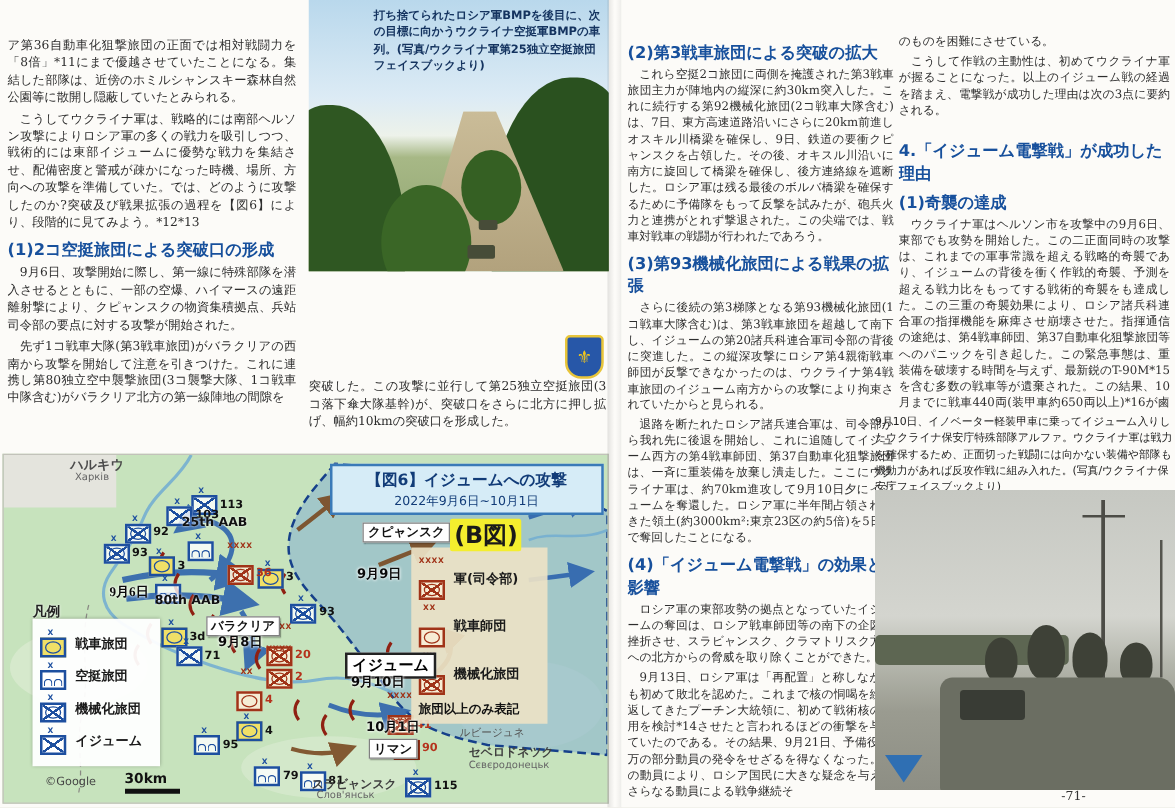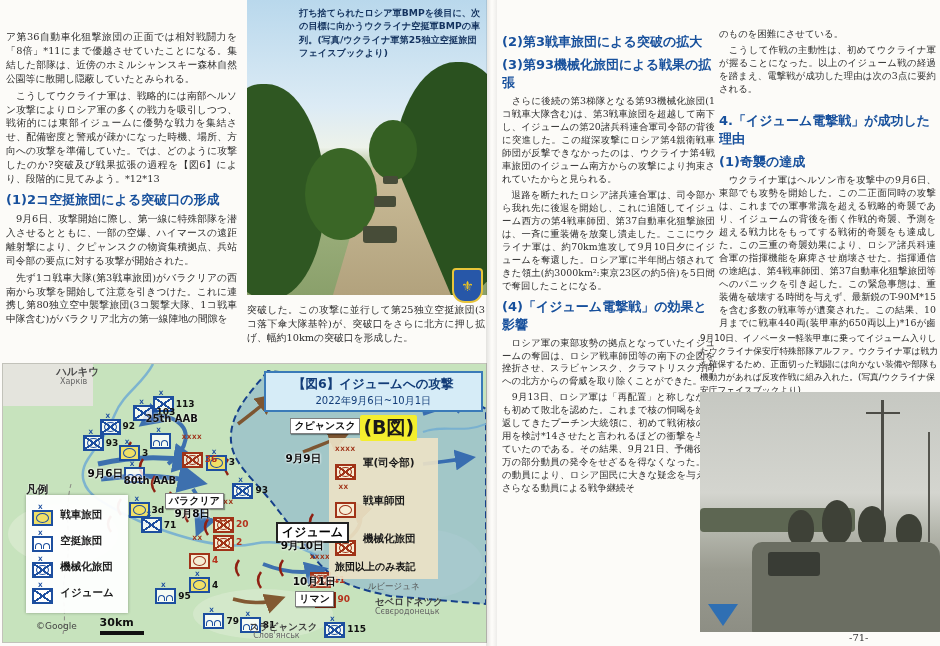--- a/index.html
+++ b/index.html
@@ -11,21 +11,21 @@
   .gutter{position:absolute;left:486px;top:0;width:12px;height:646px;
           background:linear-gradient(90deg,rgba(0,0,0,.10),rgba(0,0,0,0) 45%,rgba(0,0,0,0) 55%,rgba(0,0,0,.07));}
   
   .col{position:absolute;overflow:hidden;}
   .para{font-size:9.8px;line-height:1.42;color:#2d2d2d;text-align:justify;margin:0 0 3px;}
   .h-sec{font-size:13px;font-weight:bold;color:#17509c;margin:9px 0 5px;font-family:"DejaVu Sans","Liberation Sans",sans-serif;}
   .h-sub{font-size:13px;font-weight:bold;color:#17509c;margin:5px 0 3px;font-family:"DejaVu Sans","Liberation Sans",sans-serif;}
   #rp-col1 .para,#rp-col2 .para{font-size:9.4px;line-height:1.38;}
   .pagenum{position:absolute;font-size:10px;color:#333;}
   
-  .photo1{position:absolute;left:247px;top:0;width:240px;height:295px;overflow:hidden;
+  .photo1{position:absolute;left:247px;top:0;width:240px;height:217px;overflow:hidden;
           background:linear-gradient(#b9d8ec 0%,#dcebf5 36%,#edf2ea 50%,#a7b886 58%,#8aa06b 100%);}
   .photo-cap{position:absolute;top:6px;left:52px;width:184px;font-size:9.2px;line-height:1.45;font-weight:bold;
              color:#14335f;font-family:"DejaVu Sans","Liberation Sans",sans-serif;z-index:3;}
   .tree{position:absolute;background:#2f5722;}
   .t1{left:-34px;top:84px;width:112px;height:215px;border-radius:45% 55% 50% 50%;}
   .t2{right:-28px;top:62px;width:124px;height:236px;border-radius:55% 45% 50% 50%;background:#2a511f;}
   .t3{left:58px;top:148px;width:72px;height:92px;border-radius:50%;background:#3a6626;}
   .t4{right:70px;top:120px;width:48px;height:60px;border-radius:50%;background:#356023;}
   .road{position:absolute;bottom:0;left:86px;width:118px;height:128px;
         background:linear-gradient(#cabc98,#b2a27d);clip-path:polygon(32% 0,54% 0,100% 100%,0 100%);}
@@ -441,21 +441,21 @@
             <span class="ech">XX</span>
             <span class="urow">
               <span class="ubox"></span>
               <span class="num">90</span>
             </span>
           </div>
           <div class="mlabel city" style="left: 11%; top: 0.5%;">ハルキウ</div>
           <div class="mlabel cyr" style="left: 11.8%; top: 4.5%;">Харків</div>
           <div class="mlabel boxed" style="left: 59.5%; top: 19.5%;">クピャンスク</div>
           <div class="mlabel date" style="left: 58.5%; top: 31.5%;">9月9日</div>
-          <div class="mlabel date" style="left: 17.5%; top: 37%;">9月6日</div>
+          <div class="mlabel date" style="left: 17.5%; top: 37%; font-family: Liberation Serif, serif;">9月6日</div>
           <div class="mlabel boxed" style="left: 33.5%; top: 46.5%;">バラクリア</div>
           <div class="mlabel date" style="left: 35.5%; top: 51.5%;">9月8日</div>
           <div class="mlabel izyum" style="left: 56.5%; top: 57%;">イジューム</div>
           <div class="mlabel date" style="left: 57.5%; top: 63%;">9月10日</div>
           <div class="mlabel date" style="left: 60%; top: 76%;">10月1日</div>
           <div class="mlabel boxed" style="left: 60.5%; top: 81.5%;">リマン</div>
           <div class="mlabel city2" style="left: 51%; top: 92.5%;">スラビャンスク</div>
           <div class="mlabel cyr" style="left: 51.8%; top: 96.2%;">Слов'янськ</div>
           <div class="mlabel small" style="left: 75.5%; top: 78%;">ルビージュネ</div>
           <div class="mlabel city2" style="left: 77%; top: 83.5%;">セベロドネツク</div>
@@ -467,20 +467,21 @@
         </div>
     </div>
   </div>
 
   <div class="gutter"></div>
 
   <div class="page" id="page-right">
 
     <div class="col" id="rp-col1" style="left:5px;top:28px;width:213px;height:612px;">
       <div class="h-sub">(2)第3戦車旅団による突破の拡大</div>
+      <p class="para">　これら空挺2コ旅団に両側を掩護された第3戦車旅団主力が陣地内の縦深に約30km突入した。これに続行する第92機械化旅団(2コ戦車大隊含む)は、7日、東方高速道路沿いにさらに20km前進しオスキル川橋梁を確保し、9日、鉄道の要衝クピャンスクを占領した。その後、オキスル川沿いに南方に旋回して橋梁を確保し、後方連絡線を遮断した。ロシア軍は残る最後のボルバ橋梁を確保するために予備隊をもって反撃を試みたが、砲兵火力と連携がとれず撃退された。この尖端では、戦車対戦車の戦闘が行われたであろう。</p>
       <div class="h-sub">(3)第93機械化旅団による戦果の拡張</div>
       <p class="para">　さらに後続の第3梯隊となる第93機械化旅団(1コ戦車大隊含む)は、第3戦車旅団を超越して南下し、イジュームの第20諸兵科連合軍司令部の背後に突進した。この縦深攻撃にロシア第4親衛戦車師団が反撃できなかったのは、ウクライナ第4戦車旅団のイジューム南方からの攻撃により拘束されていたからと見られる。</p>
       <p class="para">　退路を断たれたロシア諸兵連合軍は、司令部から我れ先に後退を開始し、これに追随してイジューム西方の第4戦車師団、第37自動車化狙撃旅団は、一斉に重装備を放棄し潰走した。ここにウクライナ軍は、約70km進攻して9月10日夕にイジュームを奪還した。ロシア軍に半年間占領されてきた領土(約3000km²:東京23区の約5倍)を5日間で奪回したことになる。</p>
       <div class="h-sub">(4)「イジューム電撃戦」の効果と影響</div>
       <p class="para">　ロシア軍の東部攻勢の拠点となっていたイジュームの奪回は、ロシア戦車師団等の南下の企図を挫折させ、スラビャンスク、クラマトリスク方向への北方からの脅威を取り除くことができた。</p>
       <p class="para">　9月13日、ロシア軍は「再配置」と称しながらも初めて敗北を認めた。これまで核の恫喝を繰り返してきたプーチン大統領に、初めて戦術核の使用を検討*14させたと言われるほどの衝撃を与えていたのである。その結果、9月21日、予備役30万の部分動員の発令をせざるを得なくなった。この動員により、ロシア国民に大きな疑念を与え、さらなる動員による戦争継続そ</p>
     </div>
 
     <div class="col" id="rp-col2" style="left:222px;top:28px;width:217px;height:300px;">
       <p class="para">のものを困難にさせている。</p>

